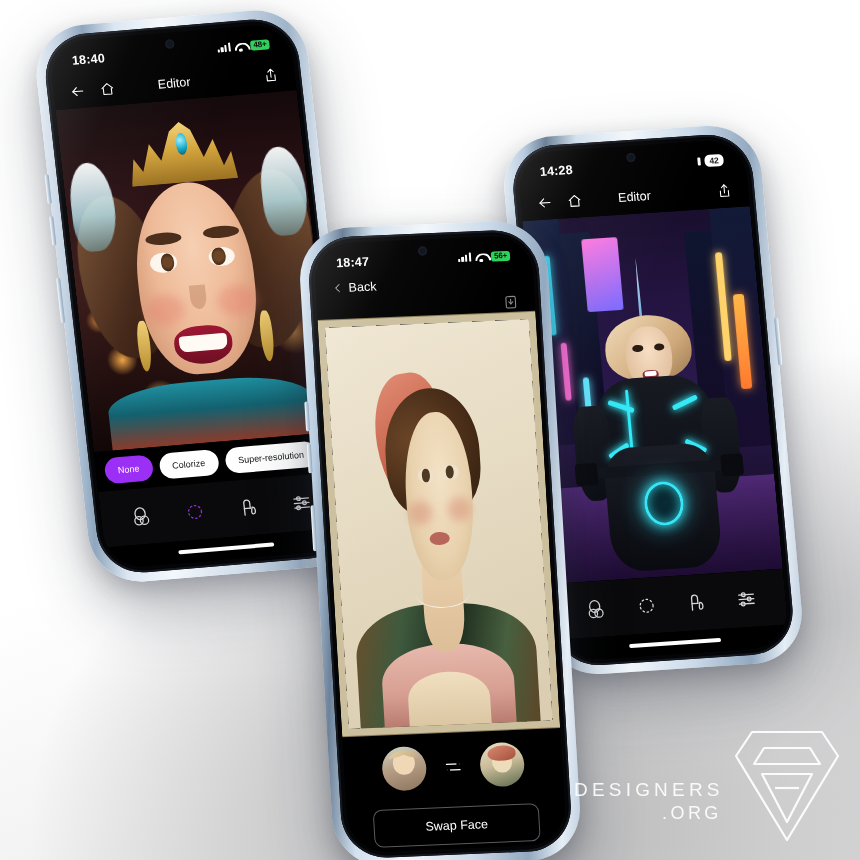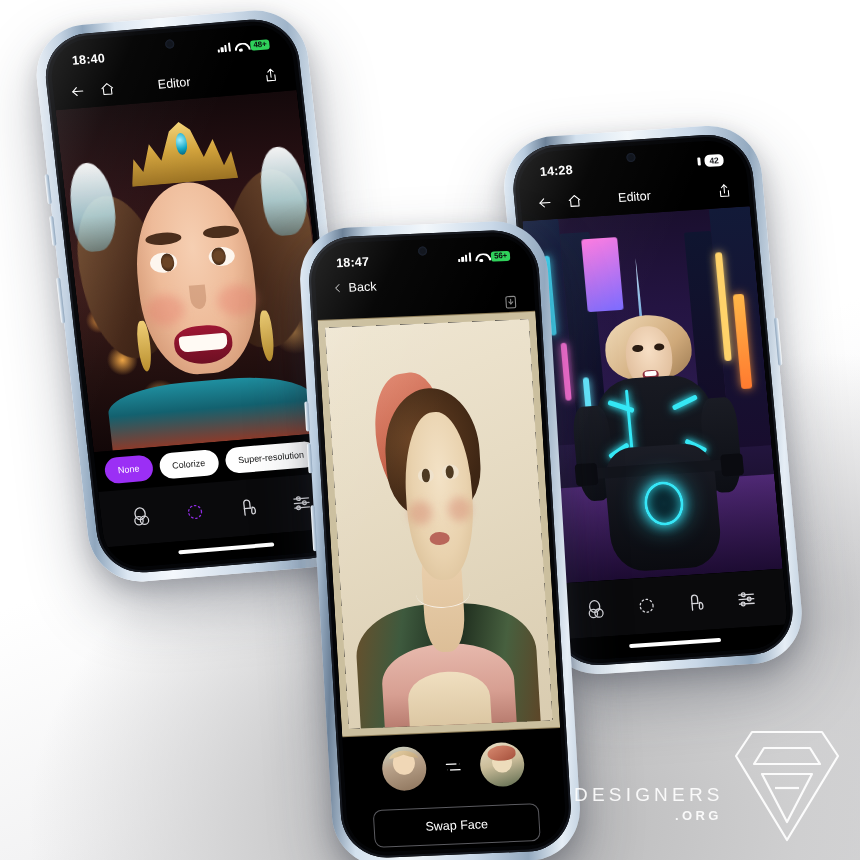--- a/index.html
+++ b/index.html
@@ -206,21 +206,21 @@
   .av2::after{content:"";position:absolute;left:18%;top:6%;width:64%;height:34%;border-radius:55% 45% 40% 40%;background:linear-gradient(150deg,#d88a70,#a5503c);}
   .swapicn { width:22px; height:20px; }
   .swapicn path { stroke:#fff; fill:none; stroke-width:1.5; stroke-linecap:round; stroke-linejoin:round;}
   .swapbtn { margin:18px 26px 0; height:38px; border-radius:9px; border:1px solid #5a5a5f;
     display:flex; align-items:center; justify-content:center; color:#fff; font-size:12.5px; background:transparent; }
 
   
   .wm { position:absolute; right:6px; bottom:14px; width:172px; height:122px; pointer-events:none; }
   .wm-text { position:absolute; left:-108px; bottom:24px; text-align:right; color:rgba(255,255,255,.9); }
   .wm-d { font-size:19px; letter-spacing:4.2px; font-weight:400; line-height:1; }
-  .wm-o { font-size:13px; letter-spacing:3.4px; font-weight:700; line-height:1; margin-top:5px; margin-right:2px; }
+  .wm-o { font-size:18px; letter-spacing:3.4px; font-weight:400; line-height:1; margin-top:5px; margin-right:2px; }
   .wm svg { position:absolute; right:8px; bottom:0; }
   .wm svg path { stroke:rgba(255,255,255,.92); fill:none; stroke-width:2.2; stroke-linejoin:round; }
 </style>
 </head>
 <body>
 
 <div class="stage">
 
   <div class="phone" style="left:62px; top:16px; width:272px; height:560px; transform:rotate(-6.4deg) skewY(1.6deg);">
     <div class="frame"></div>

